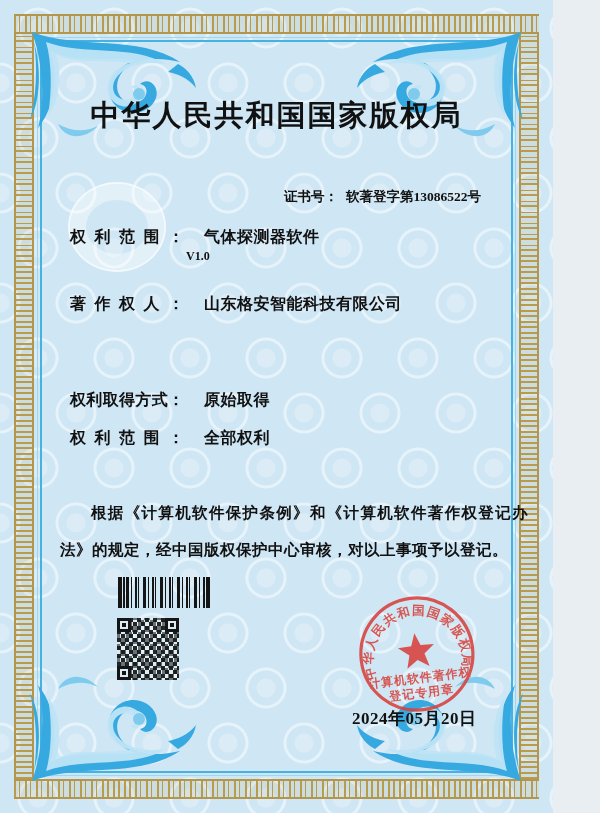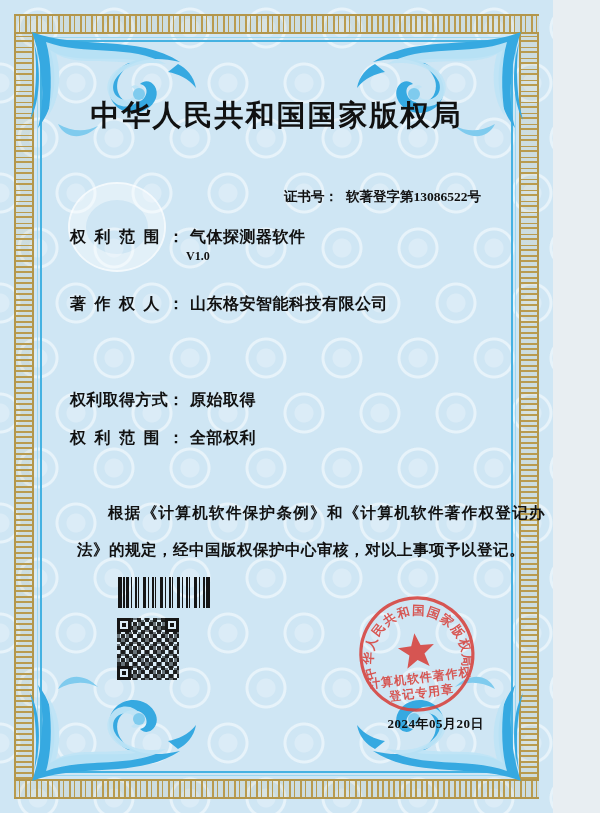--- a/index.html
+++ b/index.html
@@ -47,24 +47,24 @@
     z-index:1;}
   
   .content{position:absolute;left:0;top:0;width:100%;height:100%;z-index:3;}
   .title{position:absolute;left:0;width:100%;text-align:center;font-weight:bold;
     font-size:29px;letter-spacing:2px;white-space:nowrap;}
   .title1{top:96px;} .title2{top:138px;}
   .cert-no{position:absolute;top:188px;right:72px;font-size:13.5px;font-weight:bold;white-space:nowrap;}
   .cert-no .lbl{margin-right:8px;}
   .row{position:absolute;left:70px;font-size:16px;font-weight:bold;white-space:nowrap;}
   .row .lbl{display:inline-block;width:114px;text-align:justify;text-align-last:justify;vertical-align:top;}
-  .row .val{display:inline-block;margin-left:2px;letter-spacing:.5px;}
+  .row .val{display:inline-block;margin-left:16px;letter-spacing:.5px;}
   .r1{top:227px;} .r1b{top:249px;left:186px;font-size:12px;font-weight:bold;position:absolute;}
   .r2{top:294px;} .r3{top:390px;} .r4{top:428px;} .r5{top:461px;}
-  .statement{position:absolute;left:77px;top:494px;width:468px;
+  .statement{position:absolute;left:60px;top:494px;width:468px;
     font-size:15.5px;font-weight:600;line-height:37px;text-indent:2em;letter-spacing:.5px;text-align:justify;}
   
   .barcode{position:absolute;left:118px;top:577px;width:92px;height:31px;
     background:
       linear-gradient(#151515,#151515) 0 0/3px 100% no-repeat,
       linear-gradient(#151515,#151515) 5px 0/2px 100% no-repeat,
       linear-gradient(#151515,#151515) 100% 0/3px 100% no-repeat,
       linear-gradient(#151515,#151515) 85px 0/2px 100% no-repeat,
       repeating-linear-gradient(90deg,#151515 0 2px, rgba(0,0,0,0) 2px 3px, #151515 3px 4px, rgba(0,0,0,0) 4px 8px, #151515 8px 11px, rgba(0,0,0,0) 11px 13px, #151515 13px 14px, rgba(0,0,0,0) 14px 17px);
   }
@@ -72,22 +72,22 @@
     background-image:
       repeating-conic-gradient(rgba(20,20,20,.92) 0 25%, rgba(0,0,0,0) 0 50%),
       repeating-conic-gradient(rgba(20,20,20,.55) 0 25%, rgba(255,255,255,.25) 0 50%);
     background-size:8px 8px,12px 12px;background-position:0 0,3px 2px;}
   .finder{position:absolute;width:14px;height:14px;border:3px solid #151515;background:#dcecf7;box-sizing:border-box;}
   .finder::after{content:"";position:absolute;left:2px;top:2px;width:4px;height:4px;background:#151515;}
   .f-tl{left:0;top:0;} .f-tr{right:0;top:0;} .f-bl{left:0;bottom:0;}
   
   .seal{position:absolute;left:352px;top:590px;width:130px;height:130px;z-index:4;
     opacity:.88;transform:rotate(-7deg);}
-  .date{position:absolute;left:352px;top:707px;width:132px;text-align:right;
-    font-size:13px;font-weight:bold;letter-spacing:.5px;z-index:5;white-space:nowrap;margin-top:8px;}
+  .date{position:absolute;left:352px;top:707px;width:132px;text-align:left;
+    font-size:17px;font-weight:bold;letter-spacing:.5px;z-index:5;white-space:nowrap;}
 </style>
 </head>
 <body>
 
 <div class="page">
 
   <svg width="0" height="0" style="position:absolute" aria-hidden="true">
     <defs>
       <g id="corner-flourish">
         <path fill="#36a9e1" d="M4,4 C50,22 110,6 152,34 C120,26 96,34 90,52 C86,66 96,78 110,74 C120,71 122,58 112,56 C120,48 132,58 128,70 C122,86 100,90 88,78 C74,64 82,40 108,32 C78,28 44,36 22,22 C30,46 28,78 10,100 C18,72 14,32 4,4 Z"></path>

